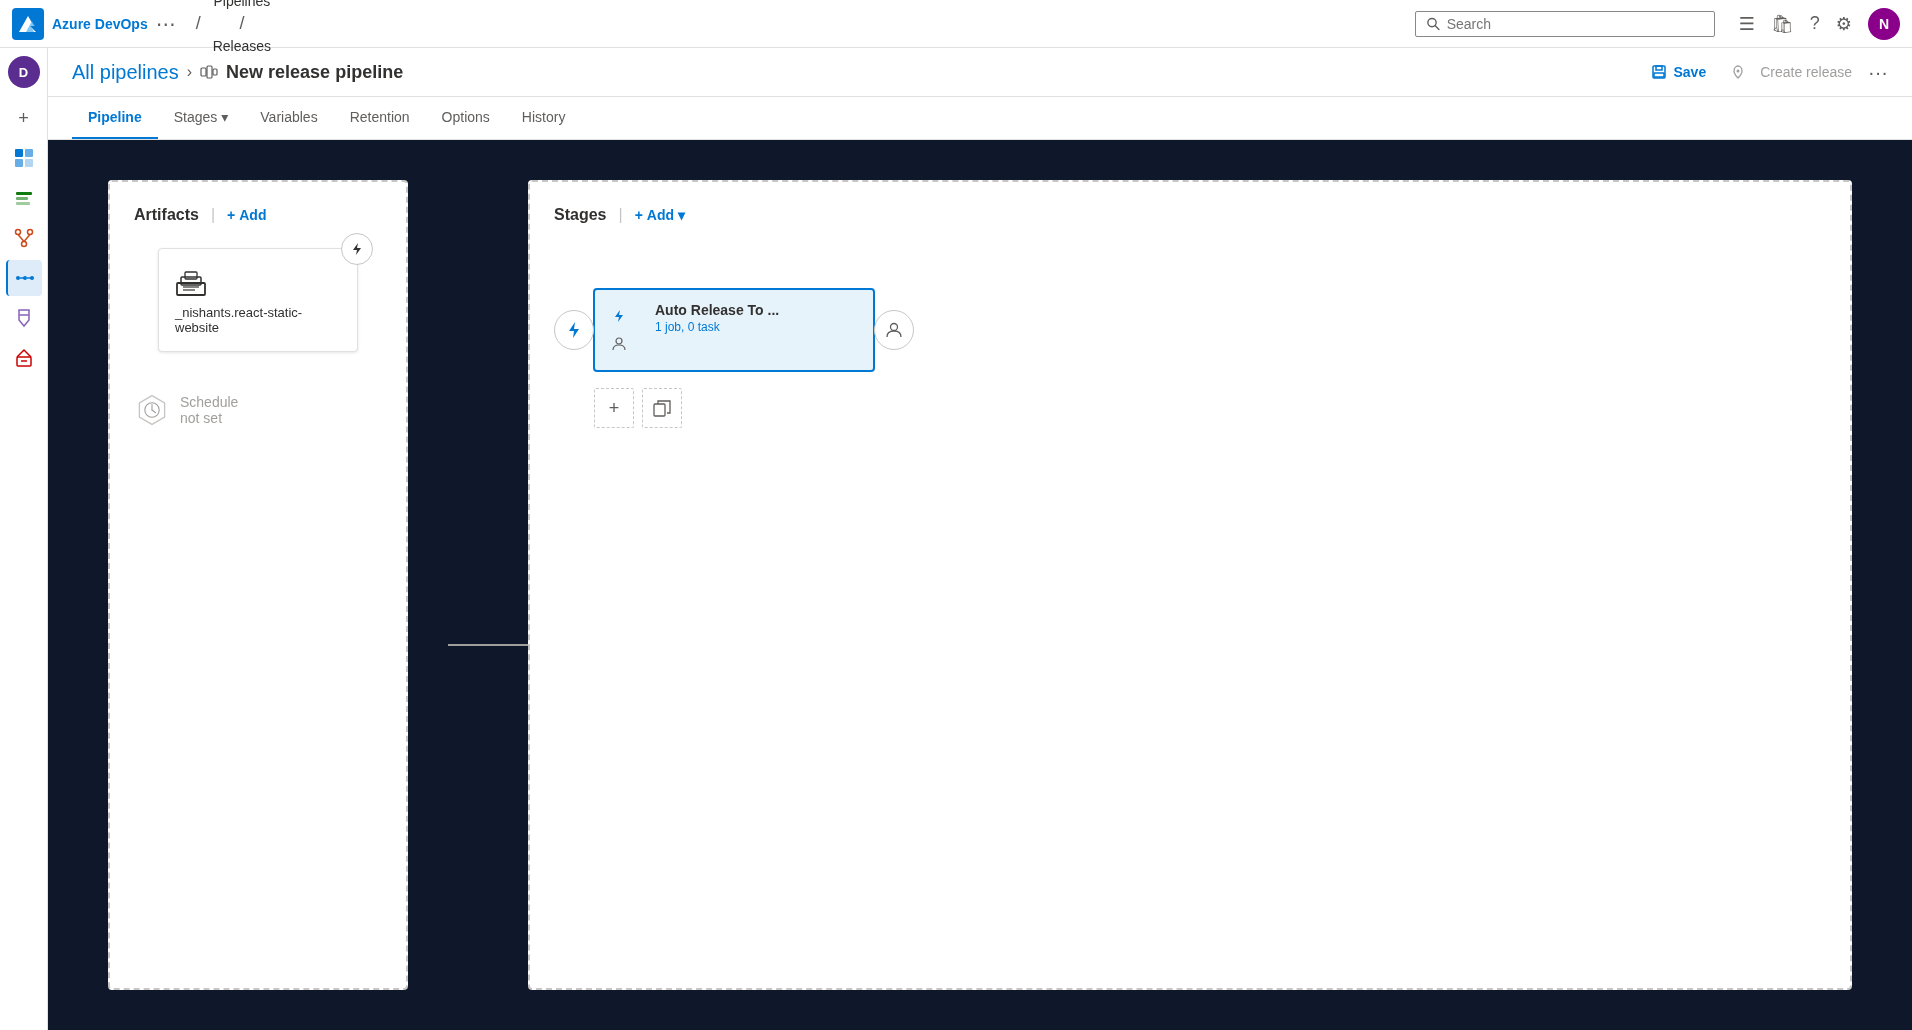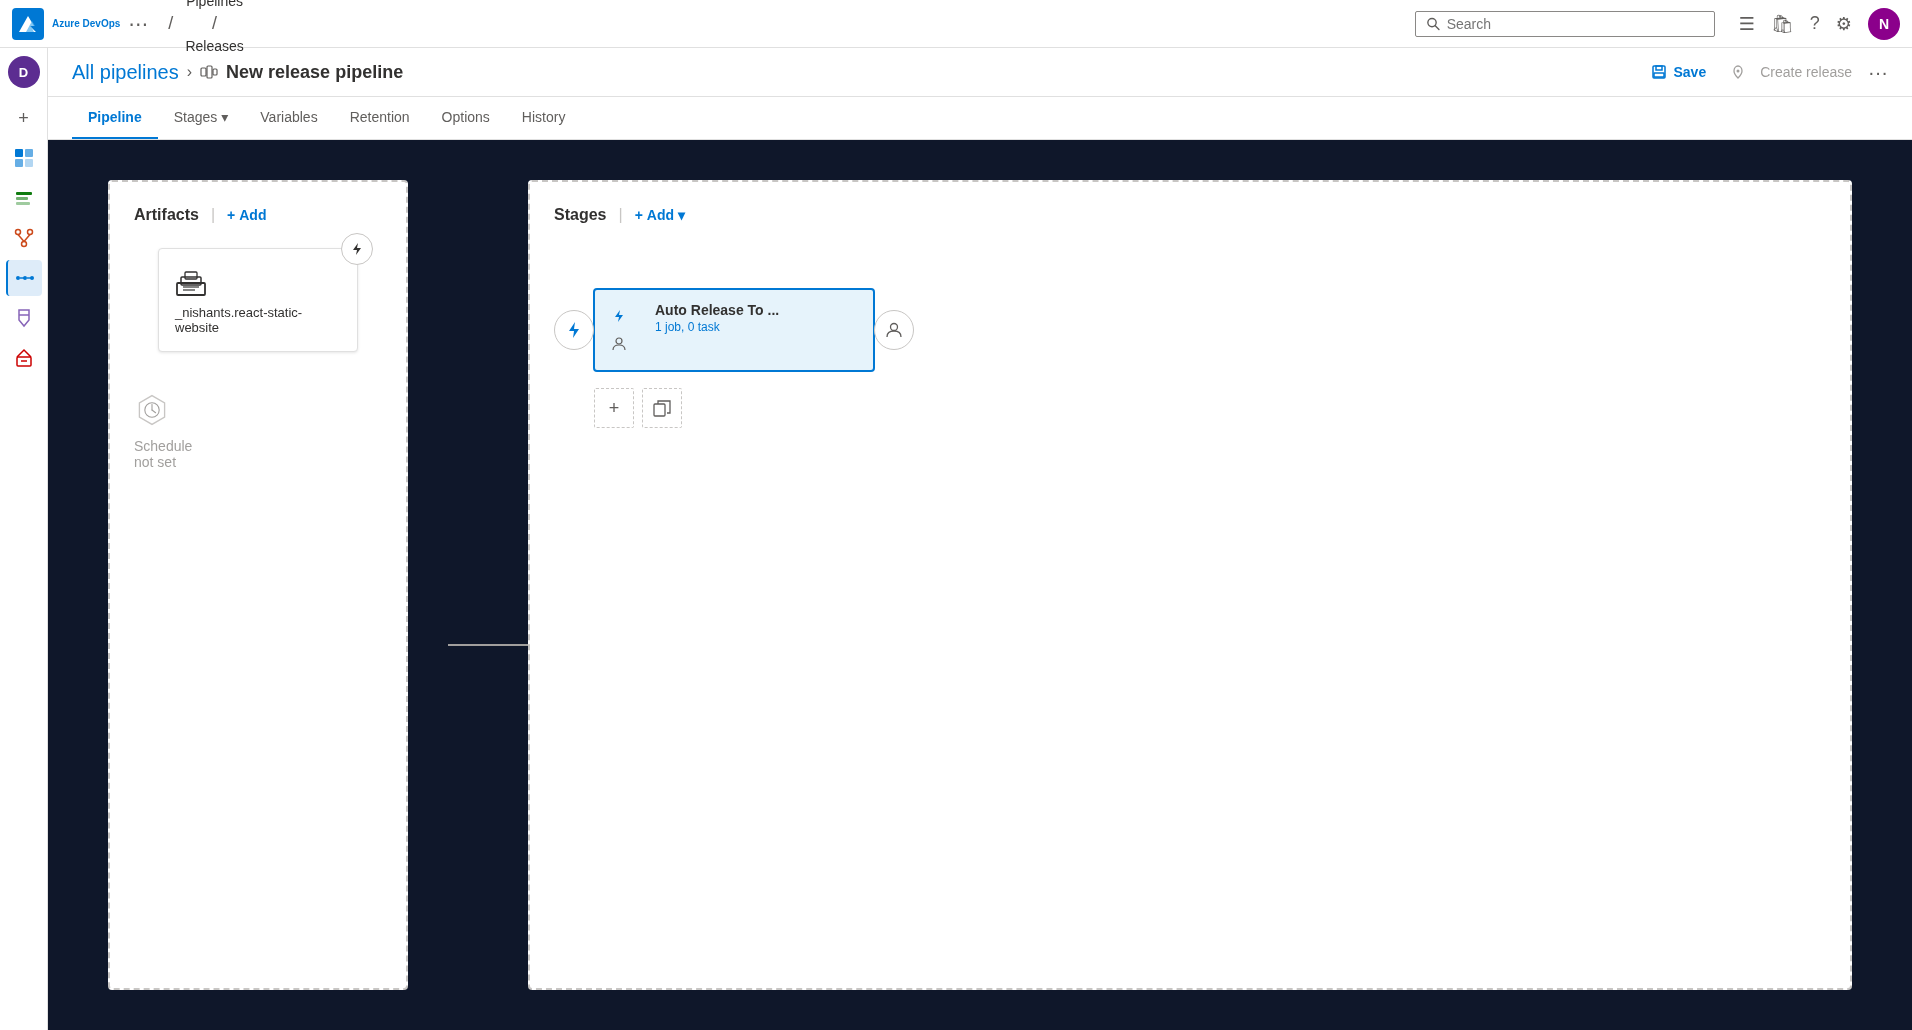--- a/index.html
+++ b/index.html
@@ -7,21 +7,21 @@
 
     
     .top-nav {
       display: flex; align-items: center;
       height: 48px; background: #fff;
       border-bottom: 1px solid #e0e0e0;
       padding: 0 12px; gap: 8px;
     }
     .azure-logo {
       display: flex; align-items: center; gap: 8px;
-      font-weight: 600; font-size: 10px; color: #0078d4; cursor: pointer;
+      font-weight: 600; font-size: 14px; color: #0078d4; cursor: pointer;
     }
     .logo-svg { width: 32px; height: 32px; }
     .nav-separator { color: #605e5c; font-size: 18px; margin: 0 4px; }
     .nav-breadcrumb { display: flex; align-items: center; gap: 4px; flex-direction: column; }
     .nav-item { color: #323130; font-size: 14px; cursor: pointer; }
     .nav-dots { color: #605e5c; cursor: pointer; font-size: 20px; margin-right: 8px; }
     .search-box {
       display: flex; align-items: center;
       border: 1px solid #8a8886; border-radius: 2px;
       padding: 4px 10px; gap: 6px;
@@ -133,22 +133,22 @@
       width: 32px; height: 32px; border-radius: 50%;
       background: #fff; border: 1px solid #c8c6c4;
       display: flex; align-items: center; justify-content: center;
       cursor: pointer; font-size: 14px; color: #323130;
     }
     .artifact-icon { font-size: 28px; color: #323130; margin-bottom: 8px; display: flex; }
     .artifact-name { font-size: 13px; color: #323130; font-weight: 400; }
 
     
     .schedule-badge {
-      display: flex; gap: 10px;
-      margin-top: 40px; color: #a19f9d; cursor: pointer; flex-direction: column;
+      display: flex; align-items: center; gap: 10px;
+      margin-top: 40px; color: #a19f9d; cursor: pointer;
     }
     .schedule-hex {
       width: 36px; height: 36px; position: relative;
       display: flex; align-items: center; justify-content: center;
     }
     .schedule-hex svg { width: 36px; height: 36px; }
     .schedule-text { font-size: 14px; color: #a19f9d; }
 
     
     .stages-section {

